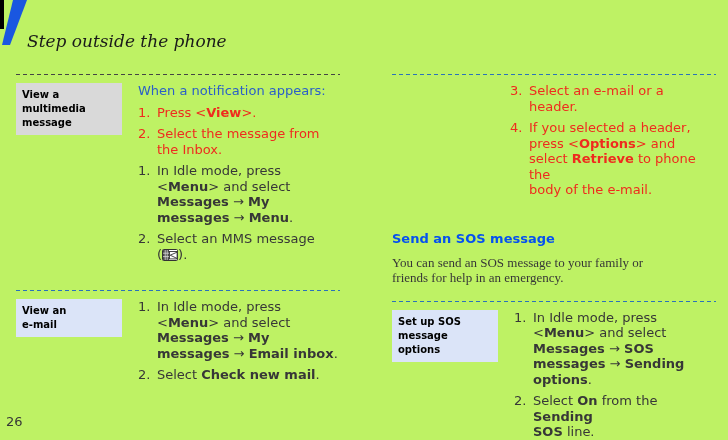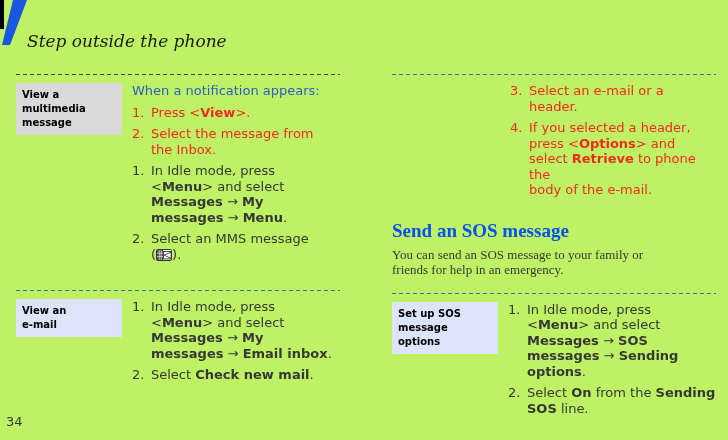--- a/index.html
+++ b/index.html
@@ -19,30 +19,30 @@
            background:repeating-linear-gradient(90deg,#444 0 4px,transparent 4px 7px);}
   .divider.blue{background:repeating-linear-gradient(90deg,#2a72ba 0 4px,transparent 4px 7px);}
   .divider.mid{margin-top:22px;}
   .divider.mid-r{margin-top:15px;}
 
   .section{display:flex;align-items:flex-start;}
   .label-box{flex:none;width:94px;padding:5px 6px;font-weight:bold;font-size:10px;
              line-height:14px;color:#000;white-space:pre-line;}
   .gray-bg{background:#d9d9d9;}
   .blue-bg{background:#dbe4f8;}
-  .content{flex:1;margin-left:10px;}
+  .content{flex:1;margin-left:16px;}
 
   .intro{color:#2a5fc8;margin-bottom:6px;white-space:pre-line;}
   .step{display:flex;margin-bottom:6px;}
   .step .num{flex:none;width:19px;}
   .step .txt{flex:1;white-space:pre-line;}
   .step.red{color:#ef2b1e;}
 
   .cont{margin-left:118px;}
-  .h2{font-weight:bold;font-size:19px;line-height:22px;color:#0551f0;margin-top:22px;font-family:Liberation Serif, serif;}
+  .h2{font-weight:bold;font-size:13px;line-height:22px;color:#0551f0;margin-top:30px;}
   .para{margin-top:5px;white-space:pre-line;font-family:Liberation Serif, serif;}
 
   .icon-wrap{display:inline-block;vertical-align:-2px;line-height:0;}
 </style>
 </head>
 <body>
 
 <div class="page">
 
   <div class="deco-black"></div>
@@ -156,14 +156,14 @@
         </div>
         <div class="step">
           <span class="num">2.</span>
           <span class="txt"><span>Select </span><span style="font-weight: bold;">On</span><span> from the </span><span style="font-weight: bold;">Sending
 SOS</span><span> line.</span></span>
         </div>
       </div>
     </div>
   </div>
 
-  <div class="page-num">34</div>
+  <div class="page-num">26</div>
 </div>
 
 </body></html>

